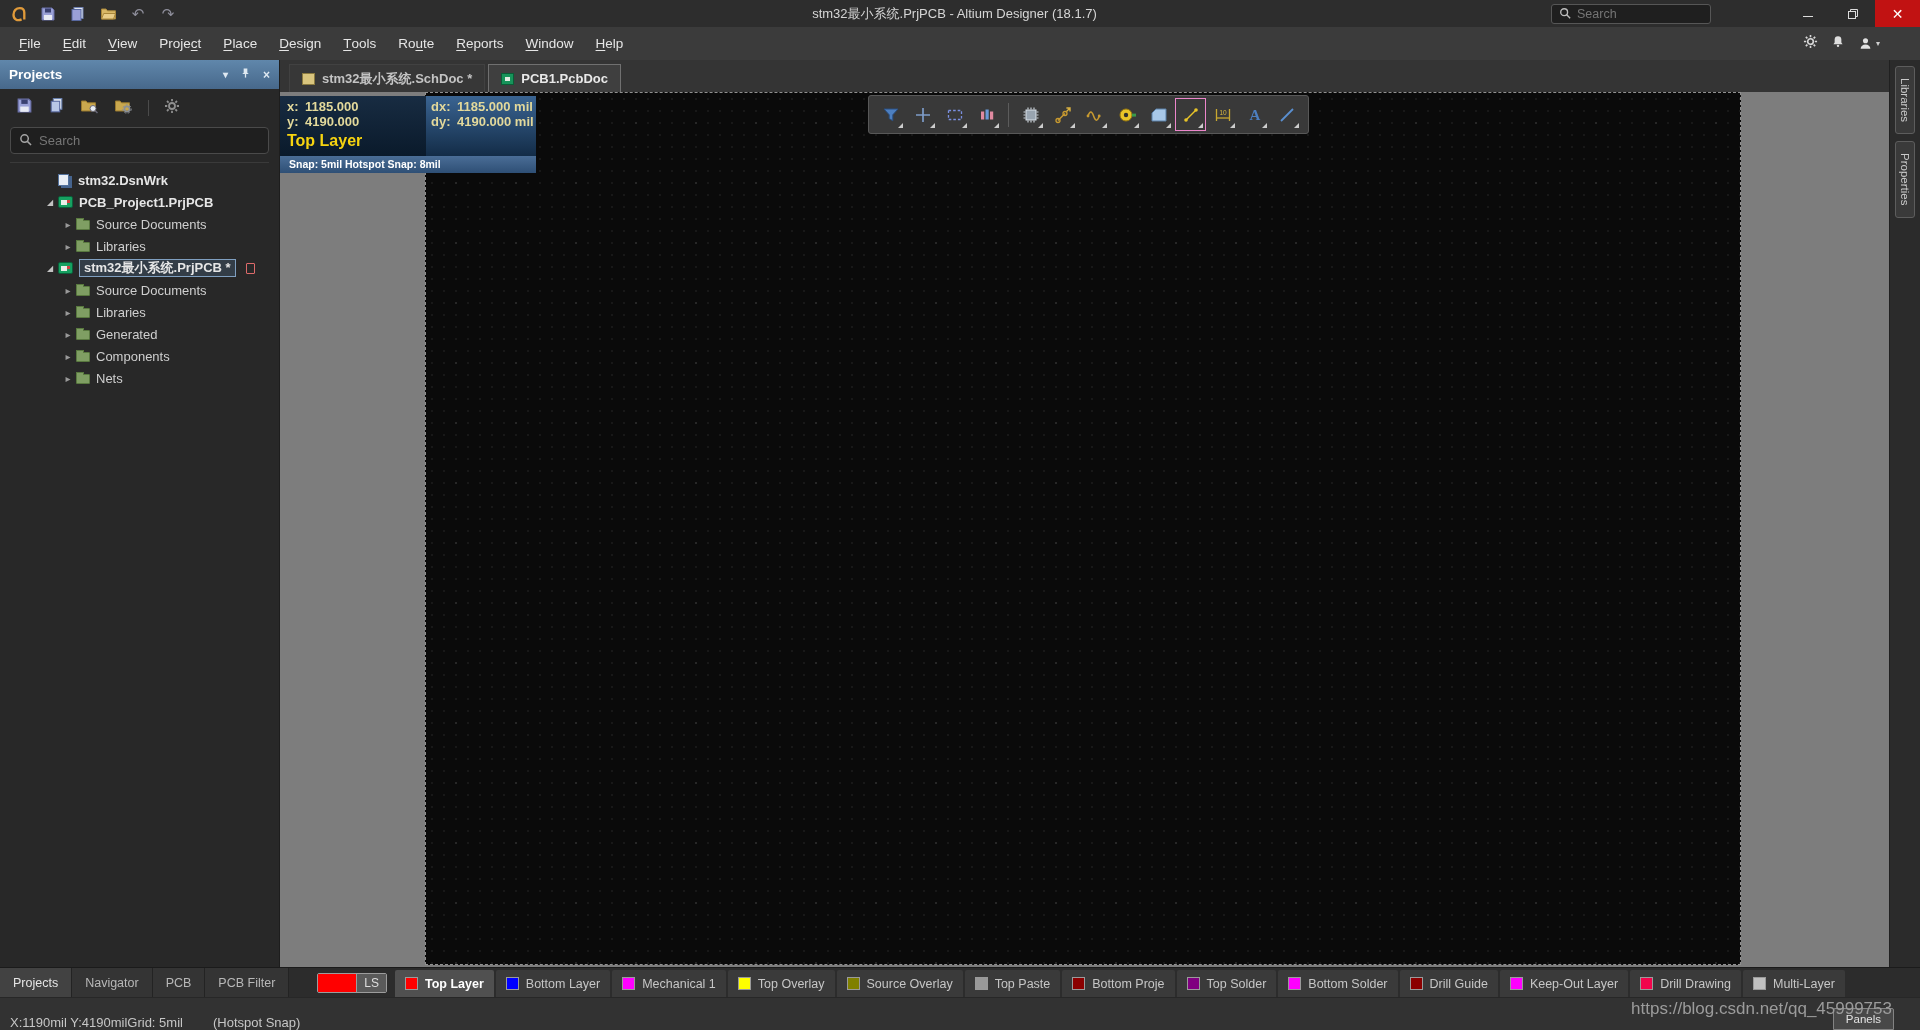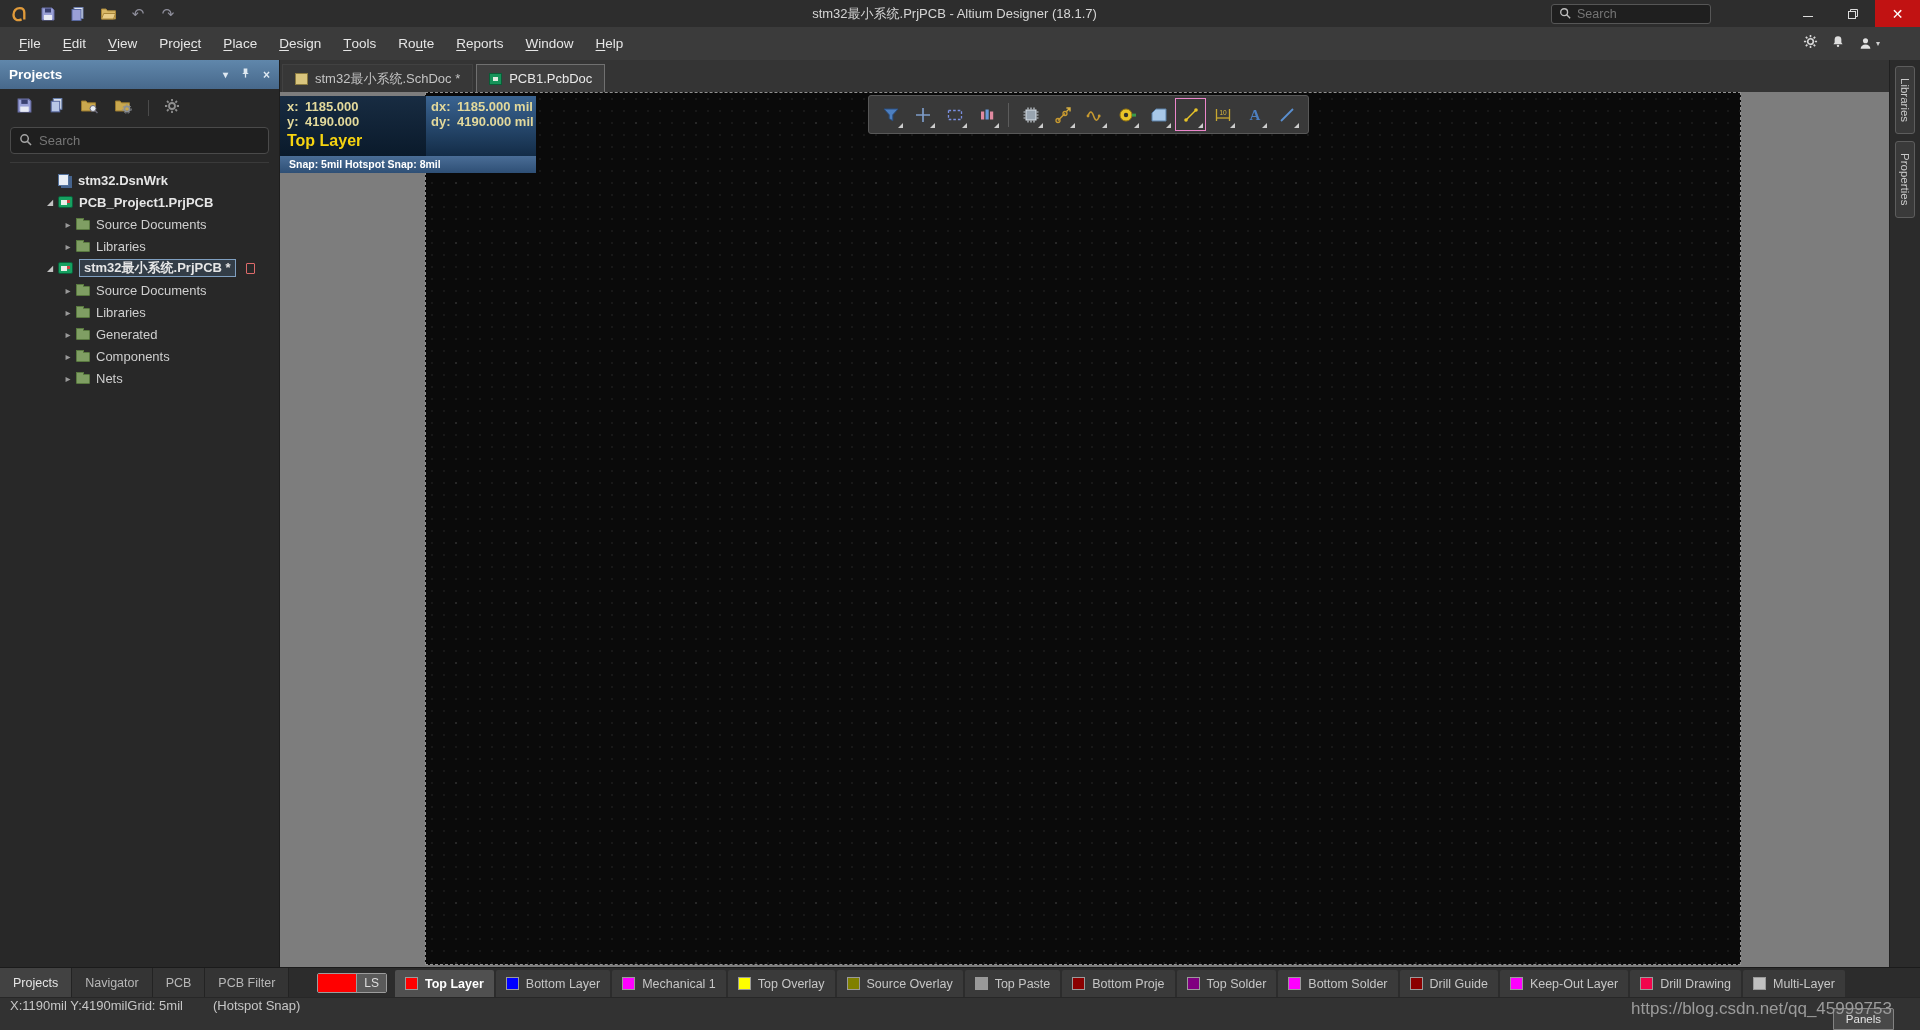--- a/index.html
+++ b/index.html
@@ -57,21 +57,21 @@
   .ti-workspace { width:11px; height:12px; background:#e9eef5; border:1px solid #53719b; box-shadow:3px 2px 0 #46648e; margin-right:9px; }
   .ti-project { width:15px; height:12px; background:#17a061; border:1px solid #0a603a; border-radius:2px; position:relative; }
   .ti-project::after { content:''; position:absolute; left:2px; top:3px; width:6px; height:5px; background:#e8f0e8; }
   .ti-project::before { content:''; position:absolute; right:2px; top:3px; width:3px; height:3px; background:#d04040; }
   .ti-folder { width:14px; height:10px; background:#7f9e63; border:1px solid #59793f; border-radius:1px; position:relative; margin-top:2px; }
   .ti-folder::before { content:''; position:absolute; top:-3px; left:-1px; width:6px; height:2px; background:#7f9e63;
     border:1px solid #59793f; border-bottom:none; }
 
   
   .editor { flex:1; display:flex; flex-direction:column; min-width:0; }
-  .tabbar { height:32px; background:#343434; display:flex; align-items:flex-end; padding-left:2px; gap:3px; flex:0 0 32px; }
+  .tabbar { height:32px; background:#343434; display:flex; align-items:flex-end; padding-left:9px; gap:3px; flex:0 0 32px;font-weight:bold; }
   .doc-tab { height:28px; display:flex; align-items:center; gap:7px; padding:0 12px; font-size:13px; color:#c4c4c4;
     background:#373737; border:1px solid #414141; border-bottom:none; }
   .doc-tab.active { background:#3f3f3f; border-color:#707070; color:#e9e9e9; }
   .di-schematic { width:13px; height:12px; background:#d9c57e; border:1px solid #8a7a40; }
   .di-pcb { width:13px; height:12px; background:#17935a; border:1px solid #0a5c36; position:relative; }
   .di-pcb::after { content:''; position:absolute; left:3px; top:3px; width:5px; height:4px; background:#e2ece2; }
 
   .viewport { flex:1; position:relative; background:#7d7d7d; overflow:hidden; }
   .pcb-canvas { position:absolute; left:145px; top:0; width:1316px; bottom:2px;
     background-color:#0a0a0a;
@@ -117,21 +117,21 @@
   .ls-swatch { width:38px; height:100%; }
   .ls-label { padding:0 7px; background:#5a5a5a; color:#dedede; font-size:12px; height:100%; display:flex;
     align-items:center; border-left:1px solid #9c9c9c; }
   .layer-tabs { display:flex; align-items:stretch; margin-left:7px; }
   .layer-tab { display:flex; align-items:center; gap:7px; padding:0 10px; margin:2px 1px 0; background:#3a3a3a;
     font-size:12.5px; color:#c6c6c6; border-radius:2px 2px 0 0; white-space:nowrap; }
   .layer-tab.active { background:#505050; color:#ffffff; font-weight:bold; }
   .swatch { width:13px; height:13px; border:1px solid #9a9a9a; flex:0 0 13px; }
 
   
-  .statusbar { height:33px; background:#323232; display:flex; align-items:flex-start; padding-left:10px; font-size:13px;
+  .statusbar { height:33px; background:#323232; display:flex; align-items:flex-end; padding-left:10px; font-size:13px;
     color:#c6c6c6; position:relative; border-top:1px solid #272727; flex:0 0 33px; }
   .sb-grid { }
   .sb-snap { margin-left:30px; }
   .watermark { position:absolute; right:28px; bottom:11px; color:#9b9b9b; font-size:17px; z-index:3; }
   .panels-btn { position:absolute; right:26px; bottom:0; height:22px; background:#484848; border:1px solid #838383;
     color:#e2e2e2; font-size:11.5px; padding:0 12px; border-radius:2px 2px 0 0; z-index:2; }
 </style>
 </head>
 <body>
 

